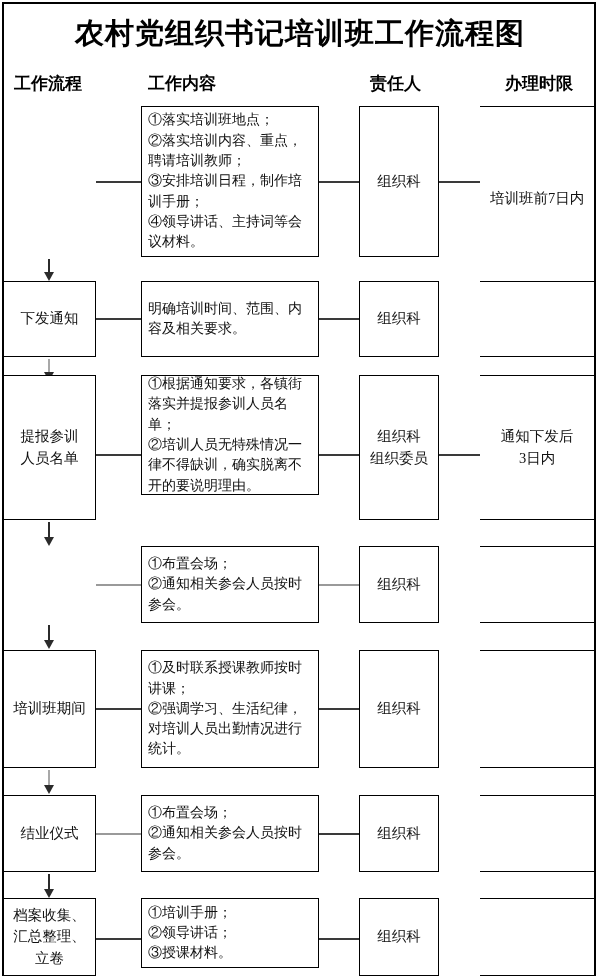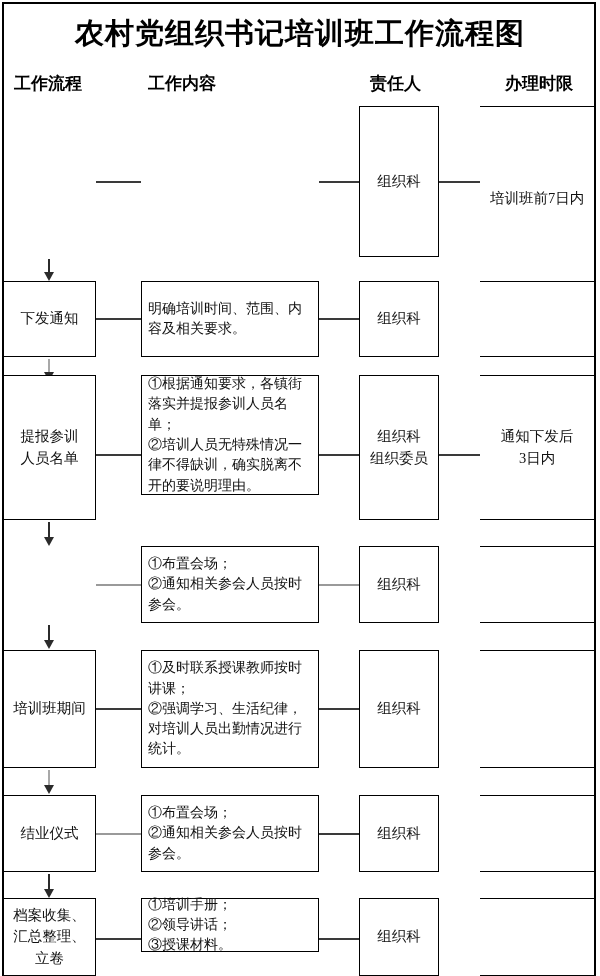--- a/index.html
+++ b/index.html
@@ -145,20 +145,26 @@
   <div class="title">农村党组织书记培训班工作流程图</div>
 
   <div class="headers">
     <div class="col-header ch1">工作流程</div>
     <div class="col-header ch2">工作内容</div>
     <div class="col-header ch3">责任人</div>
     <div class="col-header ch4">办理时限</div>
   </div>
 
   <div class="hline" style="left:96px;top:181px;width:45px;"></div>
+  <div class="box c2" style="top:106px;height:151px;">
+      <span class="cell-text" style="white-space: pre-line;">①落实培训班地点；
+②落实培训内容、重点，聘请培训教师；
+③安排培训日程，制作培训手册；
+④领导讲话、主持词等会议材料。</span>
+    </div>
   <div class="hline" style="left:319px;top:181px;width:40px;"></div>
   <div class="box c3" style="top:106px;height:151px;">
       <span class="cell-text">组织科</span>
     </div>
   <div class="hline" style="left:439px;top:181px;width:41px;"></div>
   <div class="box c4" style="top:106px;height:185px;">
       <span class="cell-text">培训班前7日内</span>
     </div>
   <div class="varrow" style="top:259px;height:14px;">
       <span class="head"></span>
@@ -258,21 +264,21 @@
   <div class="varrow" style="top:874px;height:16px;">
       <span class="head"></span>
     </div>
 
   <div class="box c1" style="top:898px;height:78px;">
       <span class="cell-text" style="white-space: pre-line;">档案收集、
 汇总整理、
 立卷</span>
     </div>
   <div class="hline" style="left:96px;top:938px;width:45px;"></div>
-  <div class="box c2" style="top:898px;height:54px;">
+  <div class="box c2" style="top:898px;height:70px;">
       <span class="cell-text" style="white-space: pre-line;">①培训手册；
 ②领导讲话；
 ③授课材料。</span>
     </div>
   <div class="hline" style="left:319px;top:938px;width:40px;"></div>
   <div class="box c3" style="top:898px;height:78px;">
       <span class="cell-text">组织科</span>
     </div>
   <div class="box c4" style="top:898px;height:78px;">
       <span class="cell-text"></span>

